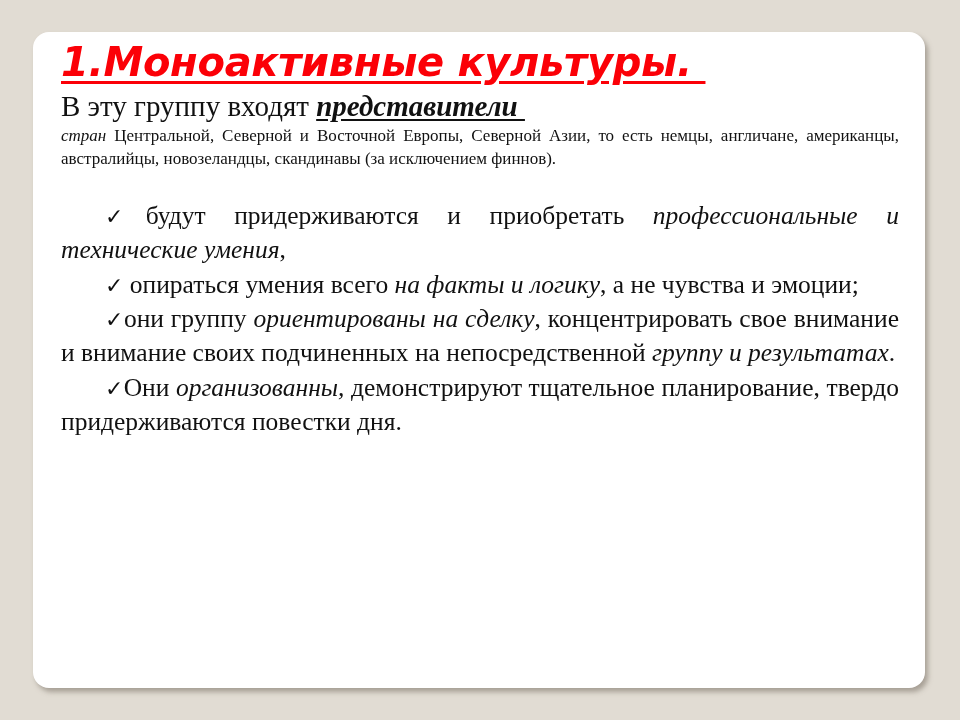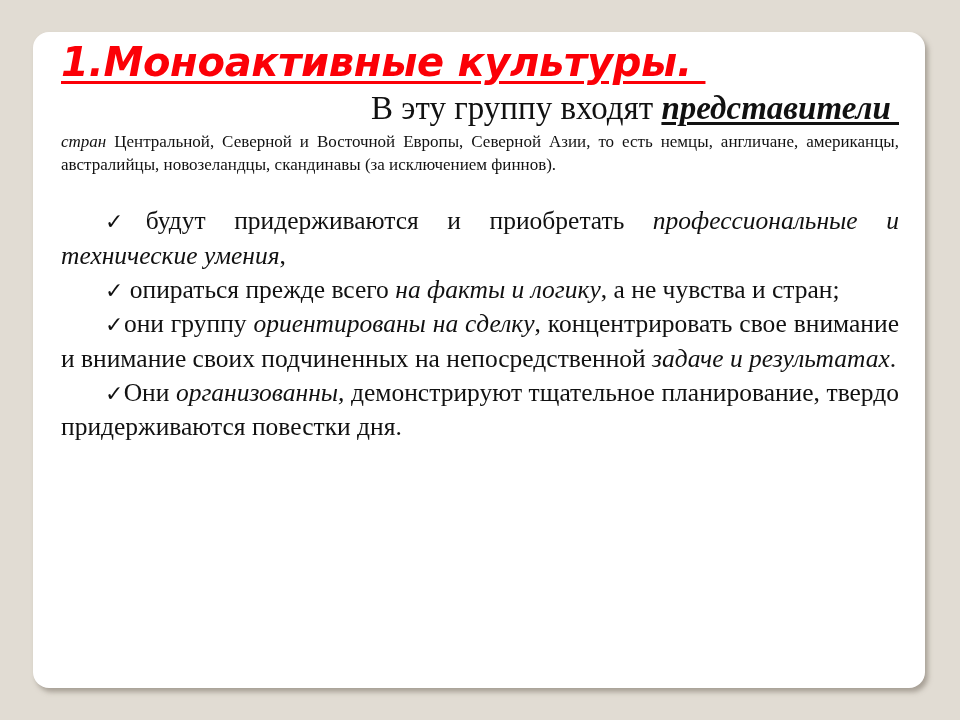--- a/index.html
+++ b/index.html
@@ -59,25 +59,25 @@
     margin: 0 0 2px 0;
     padding: 0;
     text-decoration: underline;
     text-decoration-thickness: 2.5px;
     text-underline-offset: 5px;
     white-space: pre;
   }
 
   
   .lead {
-    font-size: 33px;
+    font-size: 29px;
     line-height: 1.33;
     color: #111111;
     margin: 0;
-    text-align: right;
+    text-align: left;
   }
   .lead b {
     font-weight: bold;
     font-style: italic;
     text-decoration: underline;
     text-underline-offset: 3px;
     white-space: pre;
   }
 
   .para {
@@ -138,20 +138,20 @@
 
       <p class="lead"><span>В эту группу входят </span><b>представители </b></p>
 
       <p class="para"><i>стран</i><span> Центральной, Северной и Восточной Европы, Северной Азии, то есть немцы, англичане, американцы, австралийцы, новозеландцы, скандинавы (за исключением финнов).</span></p>
 
       <div class="gap"></div>
 
 
       <ul class="bullets">
           <li class="bullet"><span class="chk">✓</span><span>будут придерживаются и приобретать </span><i>профессиональные и технические умения</i><span>,</span></li>
-          <li class="bullet"><span class="chk">✓</span><span> </span><span>опираться прежде всего </span><i>на факты и логику</i><span>, а не чувства и стран;</span></li>
-          <li class="bullet"><span class="chk">✓</span><span>они группу </span><i>ориентированы на сделку</i><span>, концентрировать свое внимание и внимание своих подчиненных на непосредственной </span><i>задаче и результатах</i><span>.</span></li>
+          <li class="bullet"><span class="chk">✓</span><span> </span><span>опираться умения всего </span><i>на факты и логику</i><span>, а не чувства и эмоции;</span></li>
+          <li class="bullet"><span class="chk">✓</span><span>они группу </span><i>ориентированы на сделку</i><span>, концентрировать свое внимание и внимание своих подчиненных на непосредственной </span><i>группу и результатах</i><span>.</span></li>
           <li class="bullet"><span class="chk">✓</span><span>Они </span><i>организованны,</i><span> демонстрируют тщательное планирование, твердо придерживаются повестки дня.</span></li>
         </ul>
 
     </div>
   </div>
 </div>
 
 </body></html>

